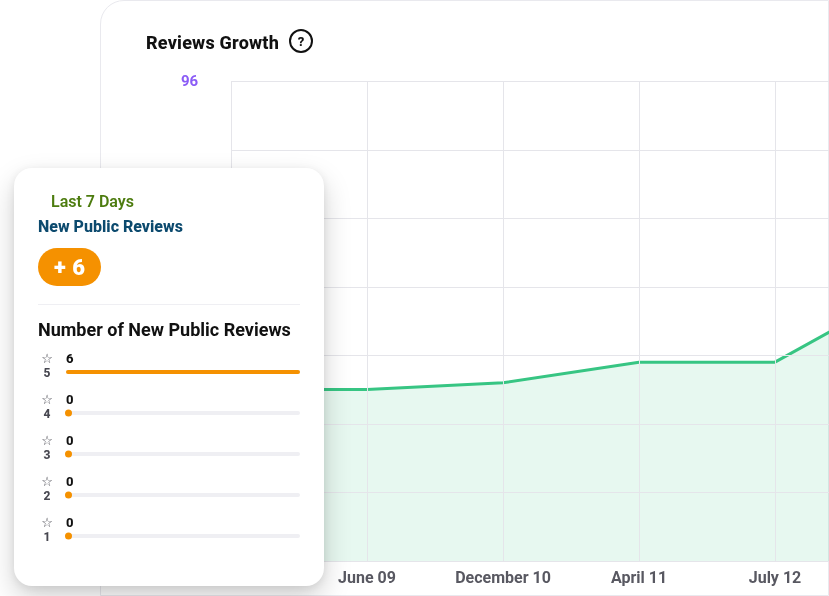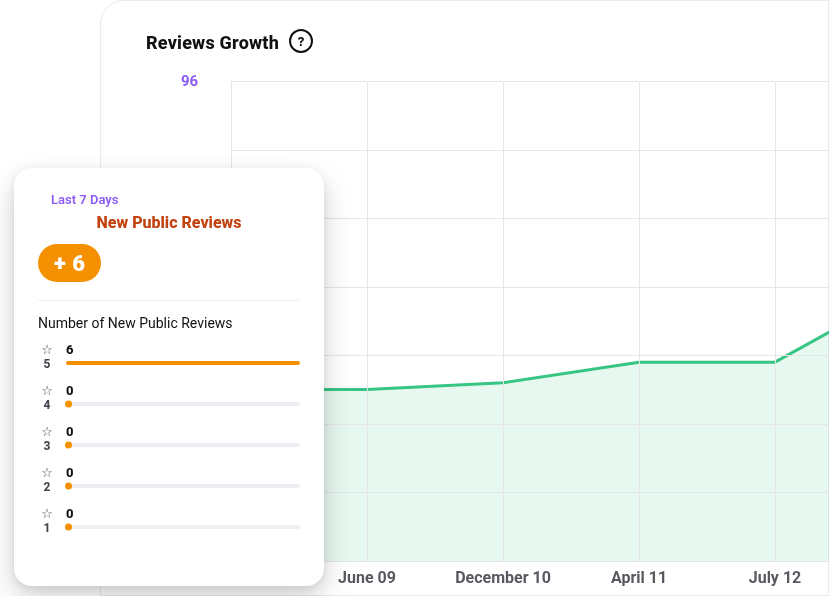--- a/index.html
+++ b/index.html
@@ -12,25 +12,25 @@
 
 
 .plot{position:absolute;left:80px;top:80px;width:729px;height:480px;}
 .ytick{position:absolute;left:0;font-size:15px;font-weight:700;color:#8b5cf6;}
 .gridV{position:absolute;top:0;bottom:0;width:0;border-left:1px solid #e5e5ea;}
 .gridH{position:absolute;left:0;right:0;height:0;border-top:1px solid #e5e5ea;}
 .xtick{position:absolute;bottom:-26px;font-size:16px;font-weight:700;color:#585861;transform:translateX(-50%);white-space:nowrap;}
 
 
 .overlay-card{position:absolute;left:14px;top:168px;width:310px;height:418px;background:#fff;border-radius:18px;box-shadow:0 12px 28px rgba(0,0,0,.18),0 2px 8px rgba(0,0,0,.08);box-sizing:border-box;padding:24px 24px 18px;}
-.oc-sub{font-size:13px;color:#8b5cf6;font-weight:600;padding-left:13px;}
-.oc-title{font-size:16px;font-weight:800;color:#c2410c;margin-top:6px;text-align:center;}
+.oc-sub{font-size:16px;color:#4d7c0f;font-weight:600;padding-left:13px;}
+.oc-title{font-size:16px;font-weight:800;color:#0c4a6e;margin-top:6px;}
 .oc-badge{display:inline-flex;align-items:center;justify-content:center;margin-top:12px;height:38px;padding:0 16px;border-radius:22px;background:#f59100;color:#fff;font-size:22px;font-weight:900;letter-spacing:.5px;}
 .oc-divider{height:1px;background:#efeff3;margin:18px 0 14px;}
-.oc-section-title{font-size:14px;font-weight:400;color:#111;}
+.oc-section-title{font-size:18px;font-weight:700;color:#111;}
 .oc-rows{margin-top:12px;display:flex;flex-direction:column;gap:14px;}
 .oc-row{display:flex;align-items:flex-start;gap:10px;}
 .oc-row-left{display:flex;flex-direction:column;align-items:center;width:18px;color:#474750;}
 .oc-row-left .star{font-size:13px;line-height:1;}
 .oc-row-left .num{font-size:12px;font-weight:800;line-height:1;margin-top:2px;}
 .oc-row-main{flex:1;display:flex;flex-direction:column;gap:5px;}
 .oc-row-val{font-size:13px;font-weight:800;color:#111;line-height:1;}
 .oc-track{position:relative;height:4px;background:#efeff3;border-radius:3px;overflow:visible;}
 .oc-fill{position:absolute;left:0;top:0;bottom:0;background:#f59100;border-radius:3px;}
 .oc-dot{position:absolute;left:0;top:50%;width:7px;height:7px;border-radius:50%;background:#f59100;transform:translate(-1px,-50%);}

